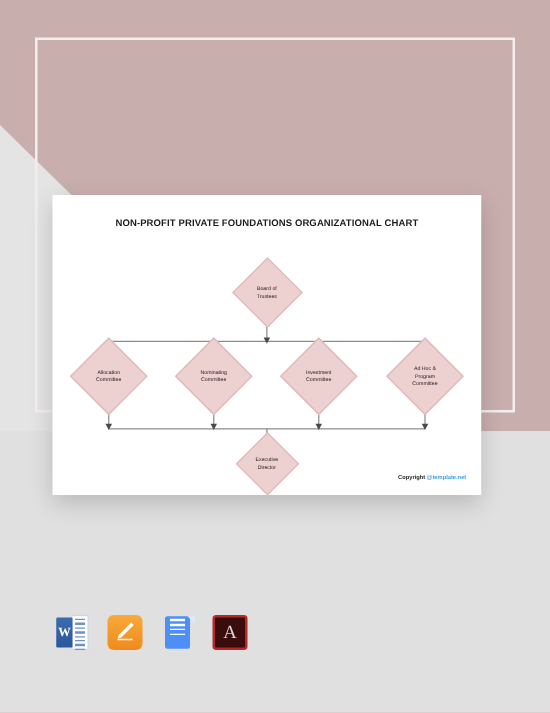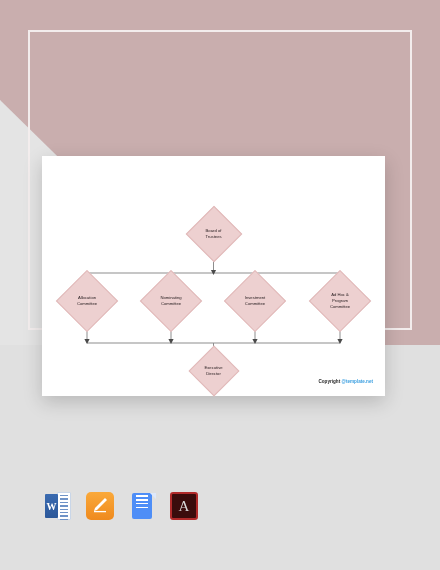--- a/index.html
+++ b/index.html
@@ -131,20 +131,21 @@
   <div id="mauve-block"></div>
   <svg id="gray-wedge" viewBox="0 0 440 570" preserveAspectRatio="none">
     <polygon points="0,100 0,570 440,570 440,345 90,345" fill="#e0e0e0"></polygon>
     <polygon points="0,100 0,345 250,345" fill="#e4e4e4"></polygon>
   </svg>
   <div id="frame-border"></div>
 </div>
 
 <div id="page-card">
 
+  <div id="chart-title">NON-PROFIT PRIVATE FOUNDATIONS ORGANIZATIONAL CHART</div>
 
   <div id="org-chart">
 
     <svg width="343" height="240" style="position:absolute;left:0;top:0;">
 
       <line x1="171.5" y1="101" x2="171.5" y2="117" stroke="#8d8d8d" stroke-width="1"></line>
 
       <line x1="45" y1="117" x2="298" y2="117" stroke="#8d8d8d" stroke-width="1"></line>
 
       <line x1="45" y1="117" x2="45" y2="127" stroke="#8d8d8d" stroke-width="1"></line>

